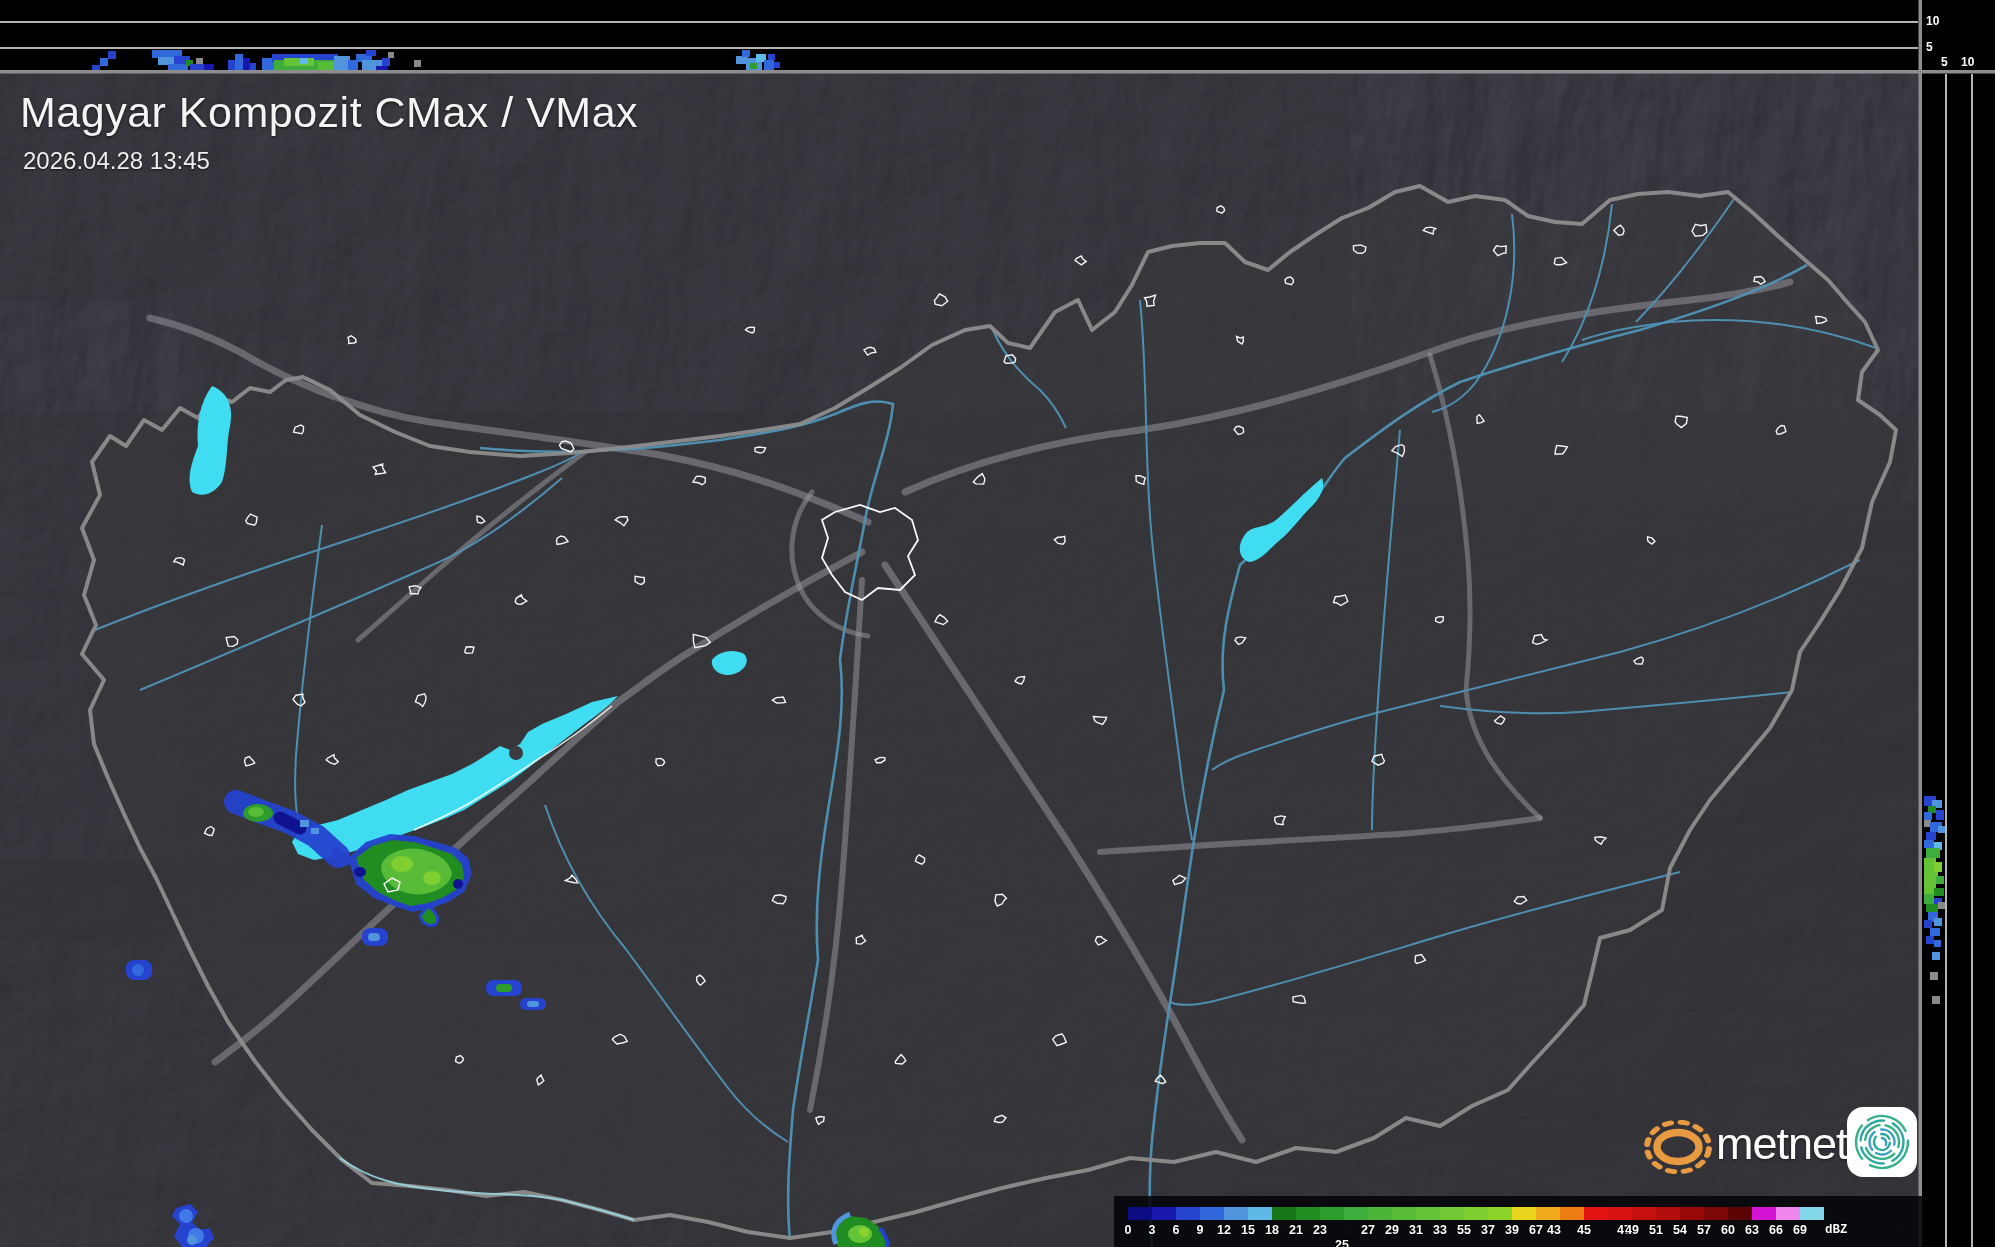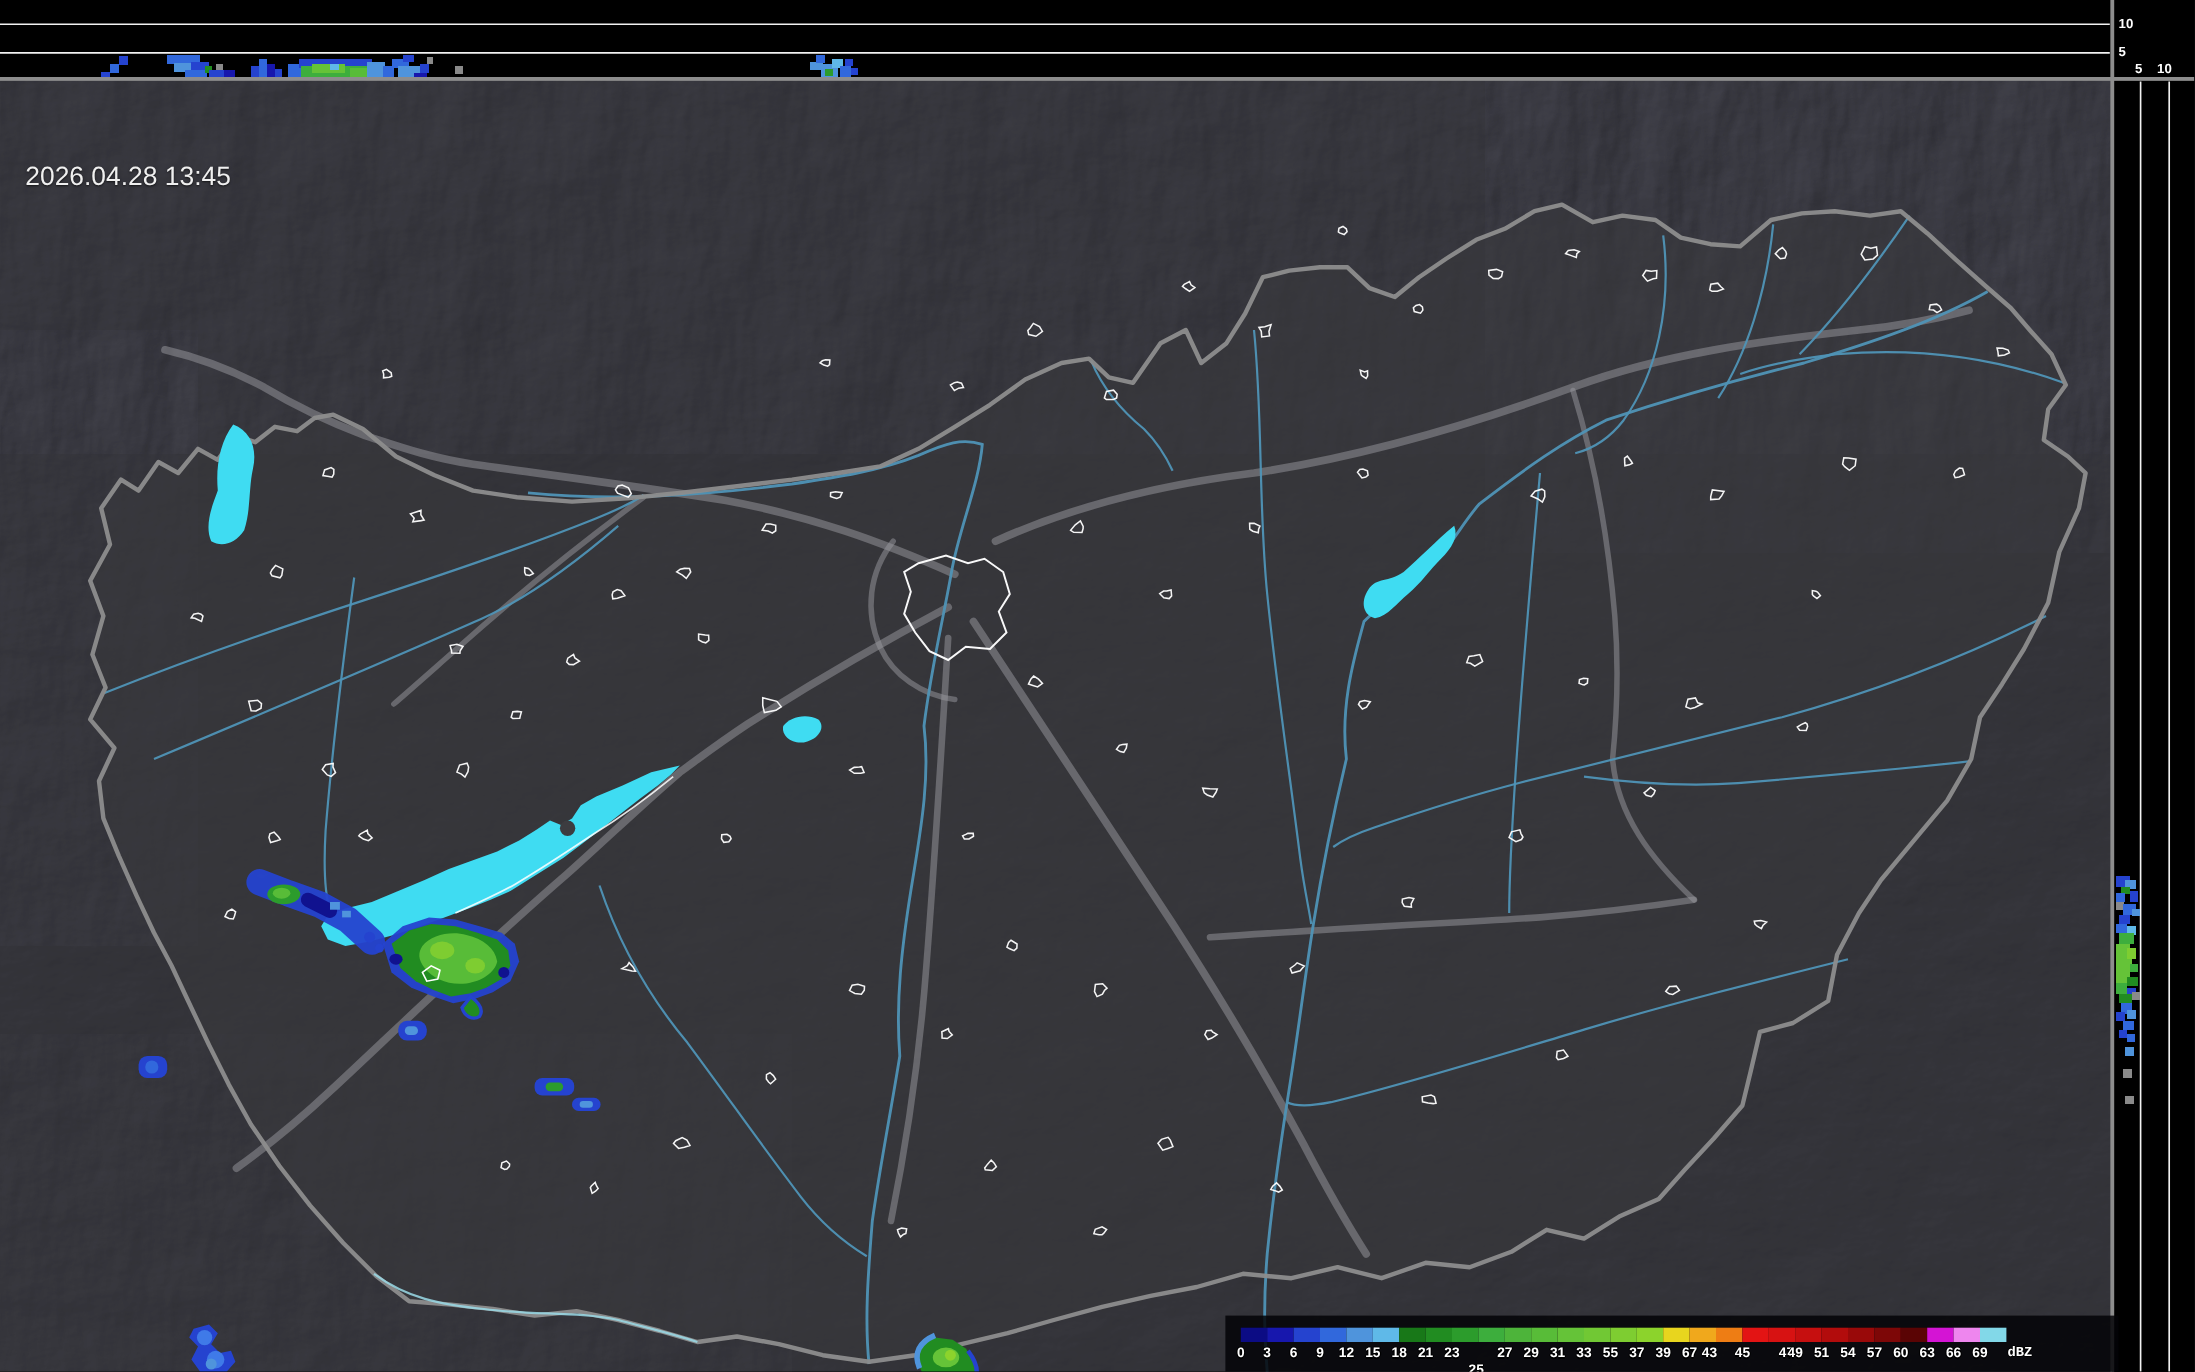--- a/index.html
+++ b/index.html
@@ -309,20 +309,21 @@
         <rect x="1934" y="940" width="7" height="7" fill="#3168dc"></rect>
         <rect x="1932" y="952" width="8" height="8" fill="#4f94dc"></rect>
         <rect x="1930" y="972" width="8" height="8" fill="#8a8a8a"></rect>
         <rect x="1932" y="996" width="8" height="8" fill="#8a8a8a"></rect>
       </g>
 
   <rect x="0" y="70" width="1995" height="3.5" fill="#8d8d8d"></rect>
   <rect x="1918.5" y="0" width="3.5" height="1247" fill="#8d8d8d"></rect>
 </svg>
 
+<div class="abs title">Magyar Kompozit CMax / VMax</div>
 <div class="abs datetime">2026.04.28 13:45</div>
 
 <div class="abs axis-label" style="left:1926px;top:14px">10</div>
 <div class="abs axis-label" style="left:1926px;top:40px">5</div>
 <div class="abs axis-label" style="left:1941px;top:55px">5</div>
 <div class="abs axis-label" style="left:1961px;top:55px">10</div>
 
 <div class="abs legend">
   <div class="legend-bar" id="legendBar">
         <div class="legend-cell" style="background: rgb(12, 12, 132);"></div>
@@ -382,14 +383,36 @@
         <span class="lg-label" style="left: 554px;">54</span>
         <span class="lg-label" style="left: 578px;">57</span>
         <span class="lg-label" style="left: 602px;">60</span>
         <span class="lg-label" style="left: 626px;">63</span>
         <span class="lg-label" style="left: 650px;">66</span>
         <span class="lg-label" style="left: 674px;">69</span>
       </div>
   <span class="lg-unit">dBZ</span>
 </div>
 
-
+<div class="abs logo">
+  <svg width="80" height="92" style="position:absolute;left:0;top:0">
+    <g transform="translate(38,47)">
+      <ellipse rx="21" ry="14.5" fill="none" stroke="#e89a40" stroke-width="7.5"></ellipse>
+      <g transform="scale(1,0.8)">
+        <circle r="31" fill="none" stroke="#e89a40" stroke-width="6" stroke-linecap="round" stroke-dasharray="6.5 9.5" transform="rotate(8)"></circle>
+      </g>
+    </g>
+  </svg>
+  <div class="brand">metnet</div>
+  <svg width="72" height="72" style="position:absolute;left:206px;top:6px">
+    <rect x="1" y="1" width="70" height="70" rx="16" fill="#ffffff"></rect>
+    <g fill="none" stroke-linecap="round">
+      <circle cx="36" cy="36" r="26" stroke="#35b089" stroke-width="2.4" stroke-dasharray="44 10 36 8" transform="rotate(20 36 36)"></circle>
+      <circle cx="36" cy="36" r="21.5" stroke="#2fa9a0" stroke-width="2.4" stroke-dasharray="34 9 30 7" transform="rotate(-30 36 36)"></circle>
+      <circle cx="36" cy="36" r="17" stroke="#35b089" stroke-width="2.4" stroke-dasharray="28 8 22 6" transform="rotate(65 36 36)"></circle>
+      <circle cx="36" cy="36" r="12.5" stroke="#3b9fc6" stroke-width="2.4" stroke-dasharray="20 7 16 5" transform="rotate(-80 36 36)"></circle>
+      <circle cx="36" cy="36" r="8" stroke="#2fa9a0" stroke-width="2.4" stroke-dasharray="14 6 10 4" transform="rotate(120 36 36)"></circle>
+      <path d="M36,32 q5,1 4,7" stroke="#3b9fc6" stroke-width="2.4"></path>
+    </g>
+  </svg>
 </div>
 
+</div>
+
 </body></html>

